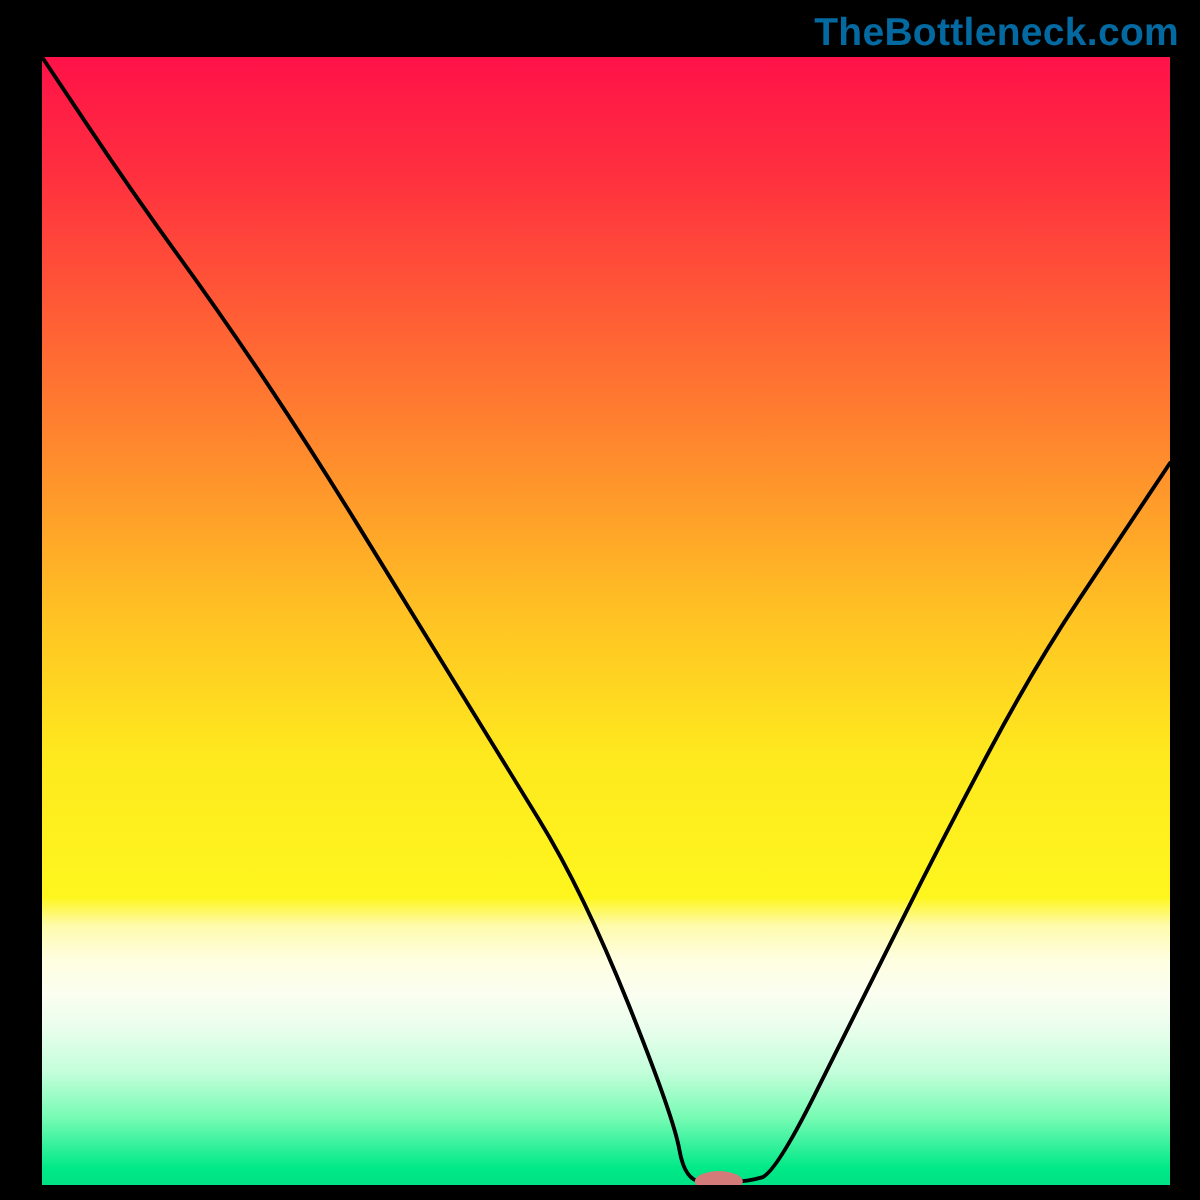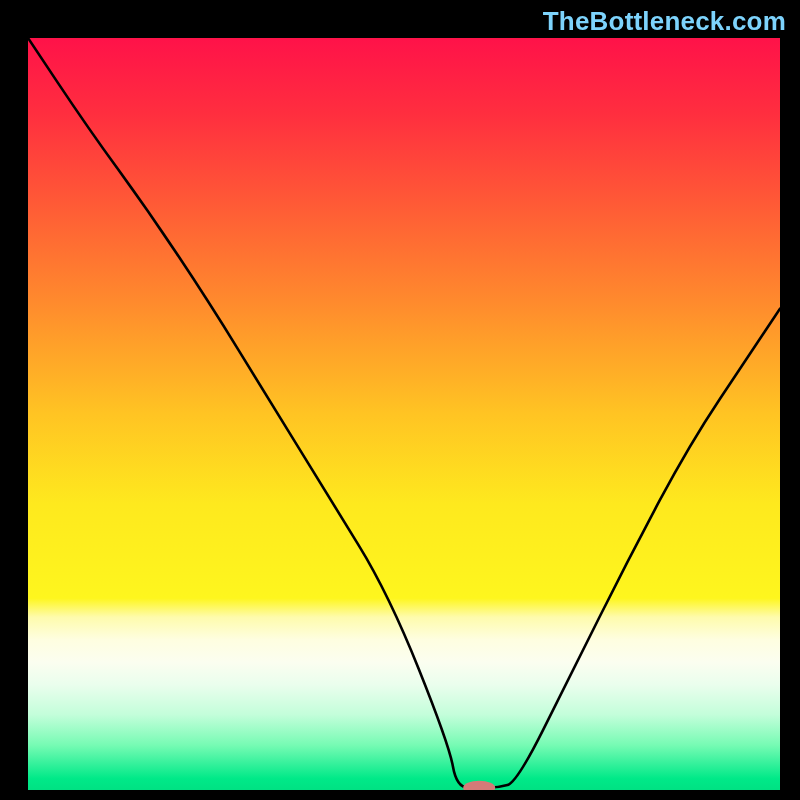--- a/index.html
+++ b/index.html
@@ -16,21 +16,21 @@
     height: 800px;
     background: #000;
   }
   .watermark {
     position: absolute;
     top: 6px;
     right: 14px;
     font-family: Arial, Helvetica, sans-serif;
     font-size: 26px;
     font-weight: 600;
-    color: #7dd3fc;
+    color: #0369a1;
     letter-spacing: 0.2px;
     text-align: right;
   }
   .plot-area {
     position: absolute;
     left: 28px;
     top: 38px;
     width: 752px;
     height: 752px;
   }

